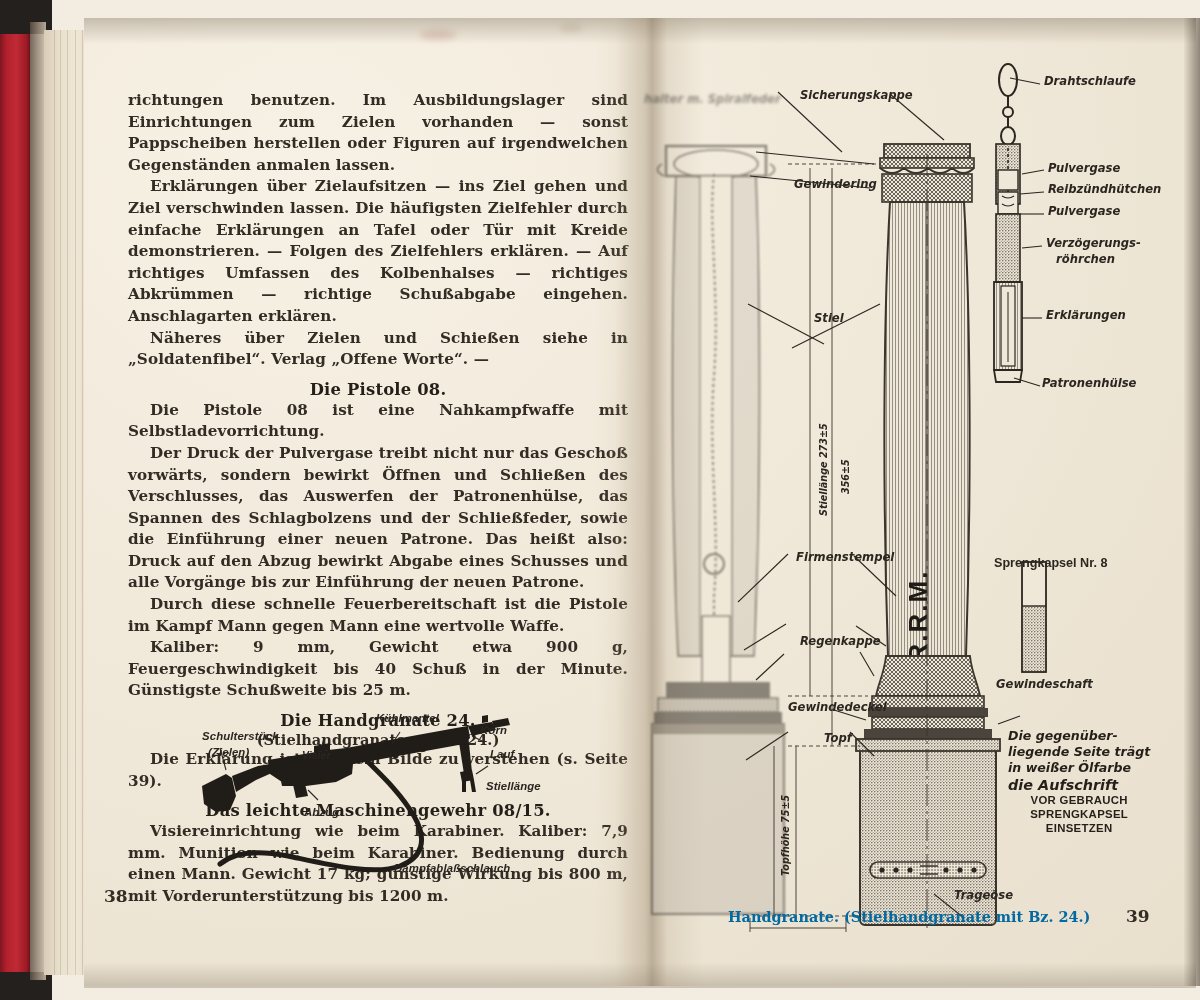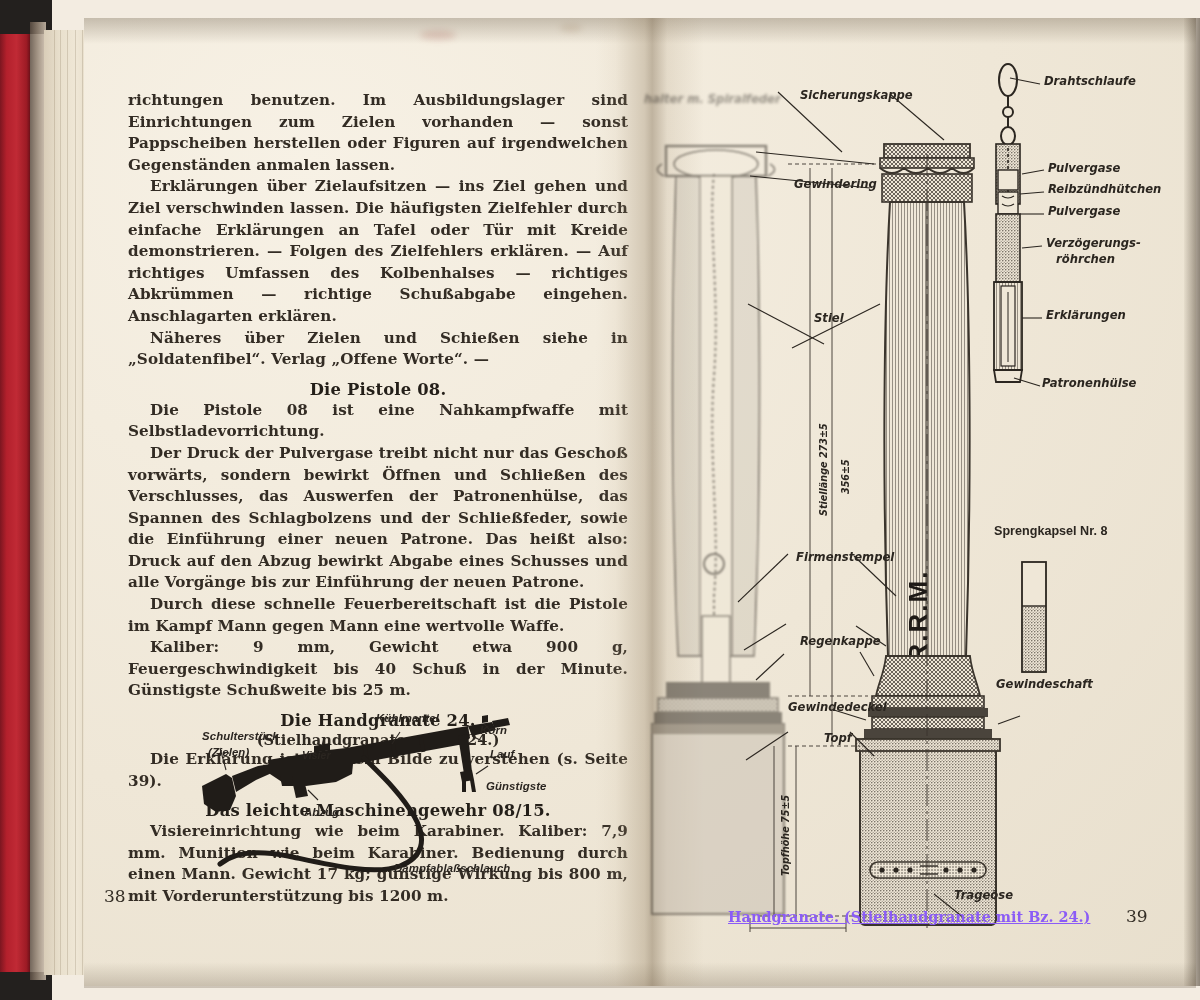--- a/index.html
+++ b/index.html
@@ -43,43 +43,43 @@
 
   
   .leftcol{position:absolute;left:128px;top:90px;width:500px;
     font-family:"DejaVu Serif",serif;color:#2c2721;}
   p.body{margin:0 0 0 0;font-size:15.2px;line-height:21.6px;text-align:justify;
      letter-spacing:.1px;font-weight:600;color:#332c24;}
   p.body.ind{text-indent:22px;}
   h3.head{margin:9px 0 1px 0;font-size:16.4px;text-align:center;font-weight:800;
      letter-spacing:.2px;color:#241f19;}
   p.sub{margin:0 0 1px 0;font-size:14.6px;text-align:center;font-weight:600;color:#2f2922;}
-  .pg{position:absolute;font-size:17px;font-weight:400;color:#332d25;
+  .pg{position:absolute;font-size:17px;font-weight:700;color:#332d25;
       font-family:"DejaVu Serif",serif;}
 
   
   .mgwrap{position:absolute;left:196px;top:700px;width:360px;height:190px;}
   .hl{position:absolute;font-family:Liberation Sans, sans-serif;font-style:italic;
       font-weight:700;font-size:11.4px;color:#2a2520;white-space:nowrap;
       letter-spacing:.1px;}
   .hl.sm{font-size:10.4px;}
 
   
   .plate{position:absolute;left:628px;top:56px;width:556px;height:880px;}
   .gl{position:absolute;font-family:"DejaVu Sans",sans-serif;font-style:italic;
       font-weight:700;font-size:11.6px;color:#2b2620;white-space:nowrap;}
   .gl.tiny{font-size:9.6px;}
   .gl.up{transform-origin:0 0;}
-  .sans{font-family:"Liberation Sans",sans-serif;font-style:normal;font-weight:700;}
+  .sans{font-family:"Liberation Sans",sans-serif;font-style:normal;font-weight:700;margin-top:32px;}
   .note{position:absolute;font-family:"DejaVu Sans",sans-serif;font-style:italic;
       font-weight:700;font-size:12.6px;line-height:16px;color:#241f19;}
   .note b{font-family:"Liberation Sans",sans-serif;font-style:normal;font-weight:700;
       font-size:11.4px;letter-spacing:.3px;display:block;text-align:center;line-height:14px;}
   .caption{position:absolute;font-family:"DejaVu Serif",serif;font-size:14.4px;
-      font-weight:600;color:#8b5cf6;white-space:nowrap;text-decoration:underline;}
+      font-weight:600;color:#0369a1;white-space:nowrap;}
   .blurred{filter:blur(1.1px);opacity:.55;}
   .blurmore{filter:blur(1.6px);opacity:.45;}
   svg{display:block;overflow:visible;}
 </style>
 </head>
 <body>
 
 <div id="page">
 
   <div class="cover-red"></div>
@@ -164,21 +164,21 @@
         <path d="M292,66 L280,74"></path>
       </g>
     </svg>
     <div class="hl" style="left:6px;top:30px">Schulterstück</div>
     <div class="hl" style="left:12px;top:46px">(Zielen)</div>
     <div class="hl sm" style="left:106px;top:50px">Visier</div>
     <div class="hl" style="left:108px;top:106px">Abzug</div>
     <div class="hl" style="left:180px;top:12px">Kühlmantel</div>
     <div class="hl" style="left:284px;top:24px">Korn</div>
     <div class="hl" style="left:294px;top:48px">Lauf</div>
-    <div class="hl" style="left:290px;top:80px">Günstigste</div>
+    <div class="hl" style="left:290px;top:80px">Stiellänge</div>
     <div class="hl" style="left:198px;top:162px">Dampfablaßschlauch</div>
   </div>
 
   <div class="gutter"></div>
 
   <div class="plate">
     <svg width="556" height="880" viewBox="0 0 556 880">
       <defs>
         <pattern id="hatchV" width="3" height="3" patternUnits="userSpaceOnUse">
           <path d="M0,0 L0,3" stroke="#4a443c" stroke-width="1.1"></path>
@@ -353,18 +353,27 @@
     <div class="gl" style="left:420px;top:105px">Pulvergase</div>
     <div class="gl" style="left:420px;top:126px">Reibzündhütchen</div>
     <div class="gl" style="left:420px;top:148px">Pulvergase</div>
     <div class="gl" style="left:418px;top:180px">Verzögerungs-</div>
     <div class="gl" style="left:428px;top:196px">röhrchen</div>
     <div class="gl" style="left:418px;top:252px">Erklärungen</div>
     <div class="gl" style="left:414px;top:320px">Patronenhülse</div>
 
     <div class="gl sans" style="left:366px;top:468px;font-size:12.6px">Sprengkapsel Nr. 8</div>
 
+    <div class="note" style="left:380px;top:672px">
+      <div>Die gegenüber-</div>
+      <div>liegende Seite trägt</div>
+      <div>in weißer Ölfarbe</div>
+      <div style="font-size:14.4px;margin-top:1px">die Aufschrift</div>
+      <b>VOR GEBRAUCH</b>
+      <b>SPRENGKAPSEL</b>
+      <b>EINSETZEN</b>
+    </div>
   </div>
 
   <div class="caption" style="left:728px;top:908px">Handgranate. (Stielhandgranate mit Bz. 24.)</div>
   <div class="pg" style="left:1126px;top:906px">39</div>
 
 </div>
 
 </body></html>

